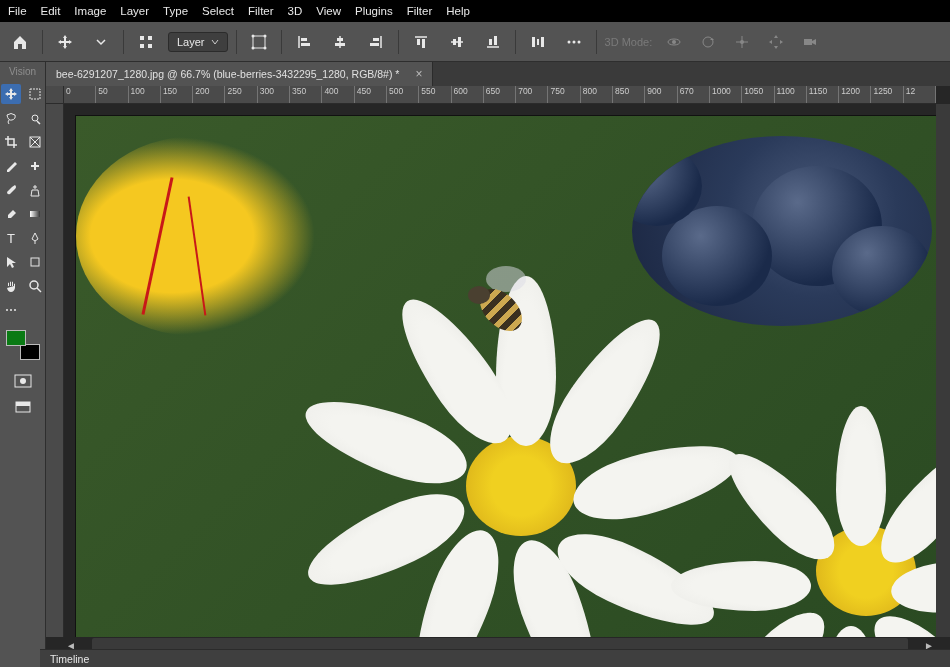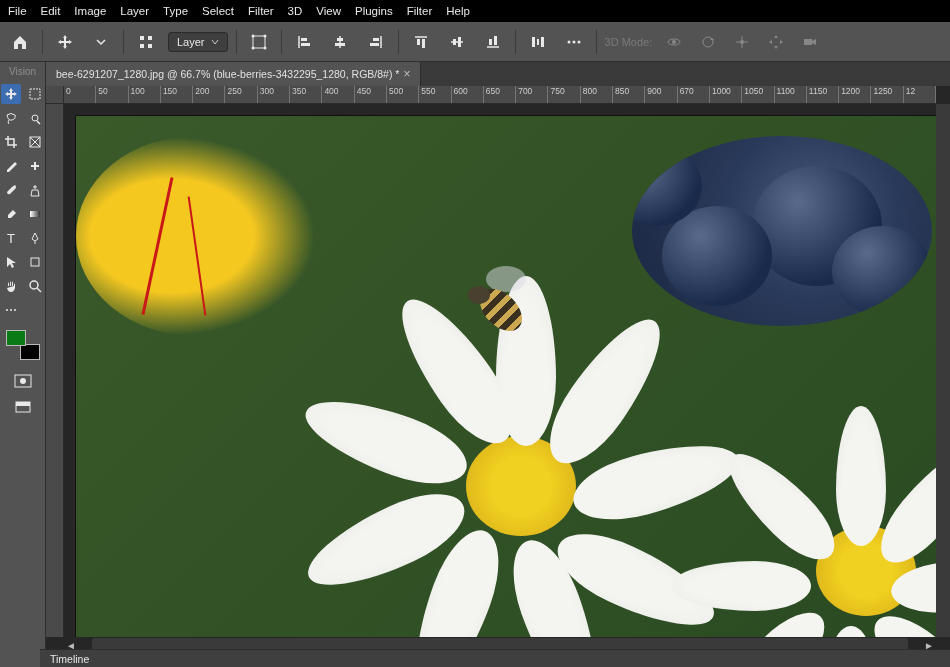--- a/index.html
+++ b/index.html
@@ -23,21 +23,21 @@
 .tool { width: 20px; height: 20px; display: flex; align-items: center; justify-content: center; border-radius: 2px; }
 .tool.sel { background: #3c6db0; }
 .tool svg { display: block; }
 .swatches { margin-top: 10px; position: relative; width: 34px; height: 30px; }
 .sw-fg { position: absolute; top: 0; left: 0; width: 20px; height: 16px; background: #0a7a14; border: 1px solid #bbb; }
 .sw-bg { position: absolute; bottom: 0; right: 0; width: 20px; height: 16px; background: #000; border: 1px solid #bbb; }
 .toolmisc { margin-top: 12px; display: flex; flex-direction: column; gap: 8px; align-items: center; }
 
 .docarea { flex: 1; display: flex; flex-direction: column; background: #2c2c2c; }
 .tabstrip { height: 24px; background: #3a3a3a; display: flex; align-items: stretch; }
-.doctab { background: #535353; color: #e0e0e0; font-size: 10.5px; padding: 0 10px; display: flex; align-items: center; gap: 4px; border-right: 1px solid #2b2b2b; }
+.doctab { background: #535353; color: #e0e0e0; font-size: 10.5px; padding: 0 10px; display: flex; align-items: center; gap: 16px; border-right: 1px solid #2b2b2b; }
 .doctab .x { color: #bbb; font-size: 12px; }
 
 .rulerwrap { position: relative; flex: 1; background: #262626; overflow: hidden; }
 .ruler-h { position: absolute; top: 0; left: 18px; right: 14px; height: 18px; background: #4a4a4a; border-bottom: 1px solid #2b2b2b; display: flex; font-size: 8.5px; color: #ccc; }
 .ruler-h span { width: 34.5px; border-right: 1px solid #747474; padding-left: 2px; display: flex; align-items: flex-start; }
 .ruler-v { position: absolute; top: 18px; left: 0; width: 18px; bottom: 30px; background: #4a4a4a; border-right: 1px solid #2b2b2b; }
 .corner { position: absolute; top: 0; left: 0; width: 18px; height: 18px; background: #4a4a4a; border-right: 1px solid #2b2b2b; border-bottom: 1px solid #2b2b2b; }
 .canvas-outer { position: absolute; top: 18px; left: 18px; right: 14px; bottom: 30px; overflow: auto; background: #262626; }
 .canvas { margin: 12px; width: 866px; height: 524px; background: linear-gradient(135deg, #3a5a2a, #2a4a22); position: relative; overflow: hidden; box-shadow: 0 0 0 1px #111; }
 .scroll-h { position: absolute; left: 18px; right: 14px; bottom: 14px; height: 16px; display: flex; align-items: center; }

